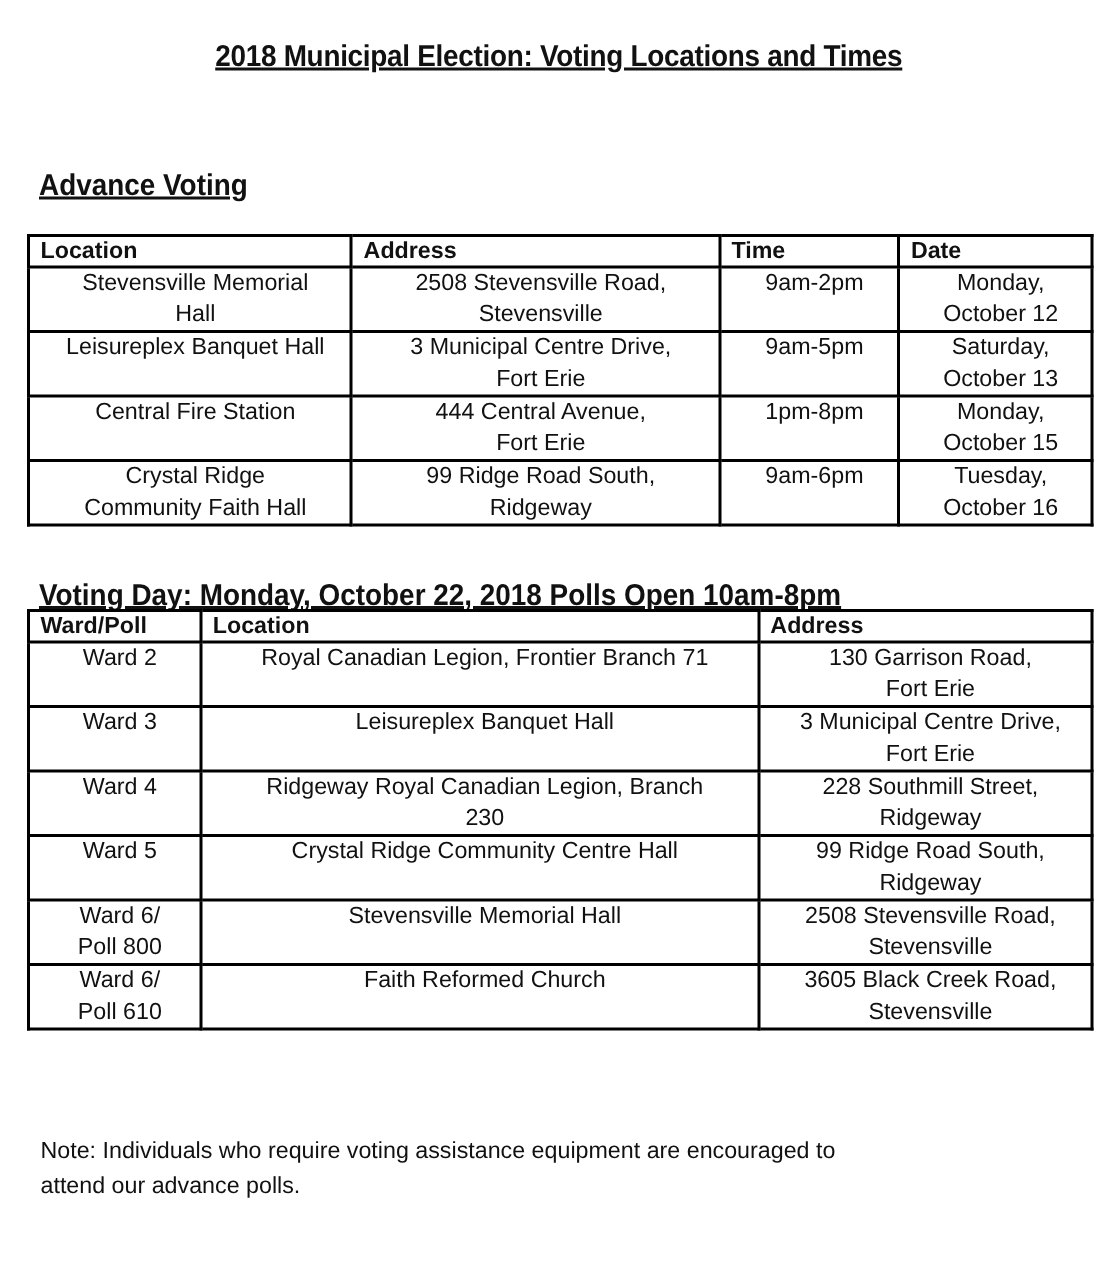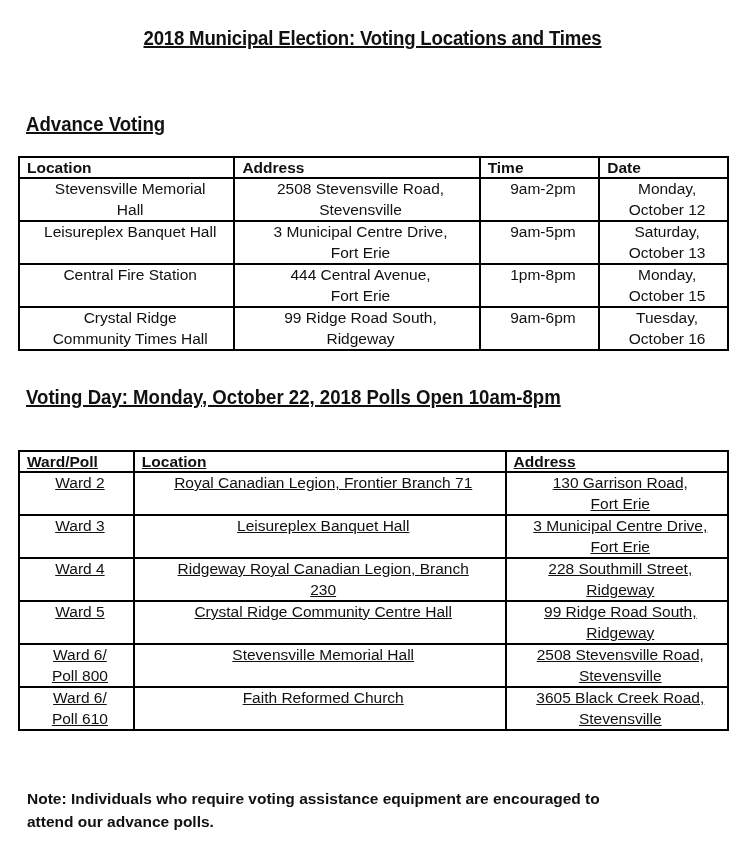--- a/index.html
+++ b/index.html
@@ -11,23 +11,23 @@
   .section { position: absolute; left: 26px; font-weight: bold; text-decoration: underline;
              font-size: 20px; transform: scaleX(0.93); transform-origin: left; }
   #adv-heading { top: 113px; }
   #day-heading { top: 386px; }
   table { position: absolute; left: 18px; width: 711px; border-collapse: collapse;
           font-size: 15.5px; line-height: 20.5px; }
   td, th { border: 2px solid #000; padding: 0 0 0 7px; vertical-align: top; text-align: left; }
   th { font-weight: bold; height: 19px; line-height: 19px; }
   td { height: 41px; text-align: center; }
   #adv-table { top: 156px; }
-  #day-table { top: 450px; text-decoration: underline; }
-  .note { position: absolute; left: 27px; top: 787px; width: 700px; font-size: 15.5px;
-          font-weight: bold; line-height: 23px; }
+  #day-table { top: 406px; }
+  .note { position: absolute; left: 27px; top: 756px; width: 700px; font-size: 15.5px;
+          font-weight: normal; line-height: 23px; }
 </style>
 </head>
 <body>
 
 <div class="title">2018 Municipal Election: Voting Locations and Times</div>
 
 <div class="section" id="adv-heading">Advance Voting</div>
 
 <table id="adv-table">
   <colgroup>
@@ -55,21 +55,21 @@
     <td>9am-5pm</td>
     <td><span>Saturday,</span><br><span>October 13</span></td>
   </tr>
   <tr>
     <td><span>Central Fire Station</span><br><span></span></td>
     <td><span>444 Central Avenue,</span><br><span>Fort Erie</span></td>
     <td>1pm-8pm</td>
     <td><span>Monday,</span><br><span>October 15</span></td>
   </tr>
   <tr>
-    <td><span>Crystal Ridge</span><br><span>Community Times Hall</span></td>
+    <td><span>Crystal Ridge</span><br><span>Community Faith Hall</span></td>
     <td><span>99 Ridge Road South,</span><br><span>Ridgeway</span></td>
     <td>9am-6pm</td>
     <td><span>Tuesday,</span><br><span>October 16</span></td>
   </tr>
 </tbody>
   </table>
 
 <div class="section" id="day-heading">Voting Day: Monday, October 22, 2018 Polls Open 10am-8pm</div>
 
 <table id="day-table">

